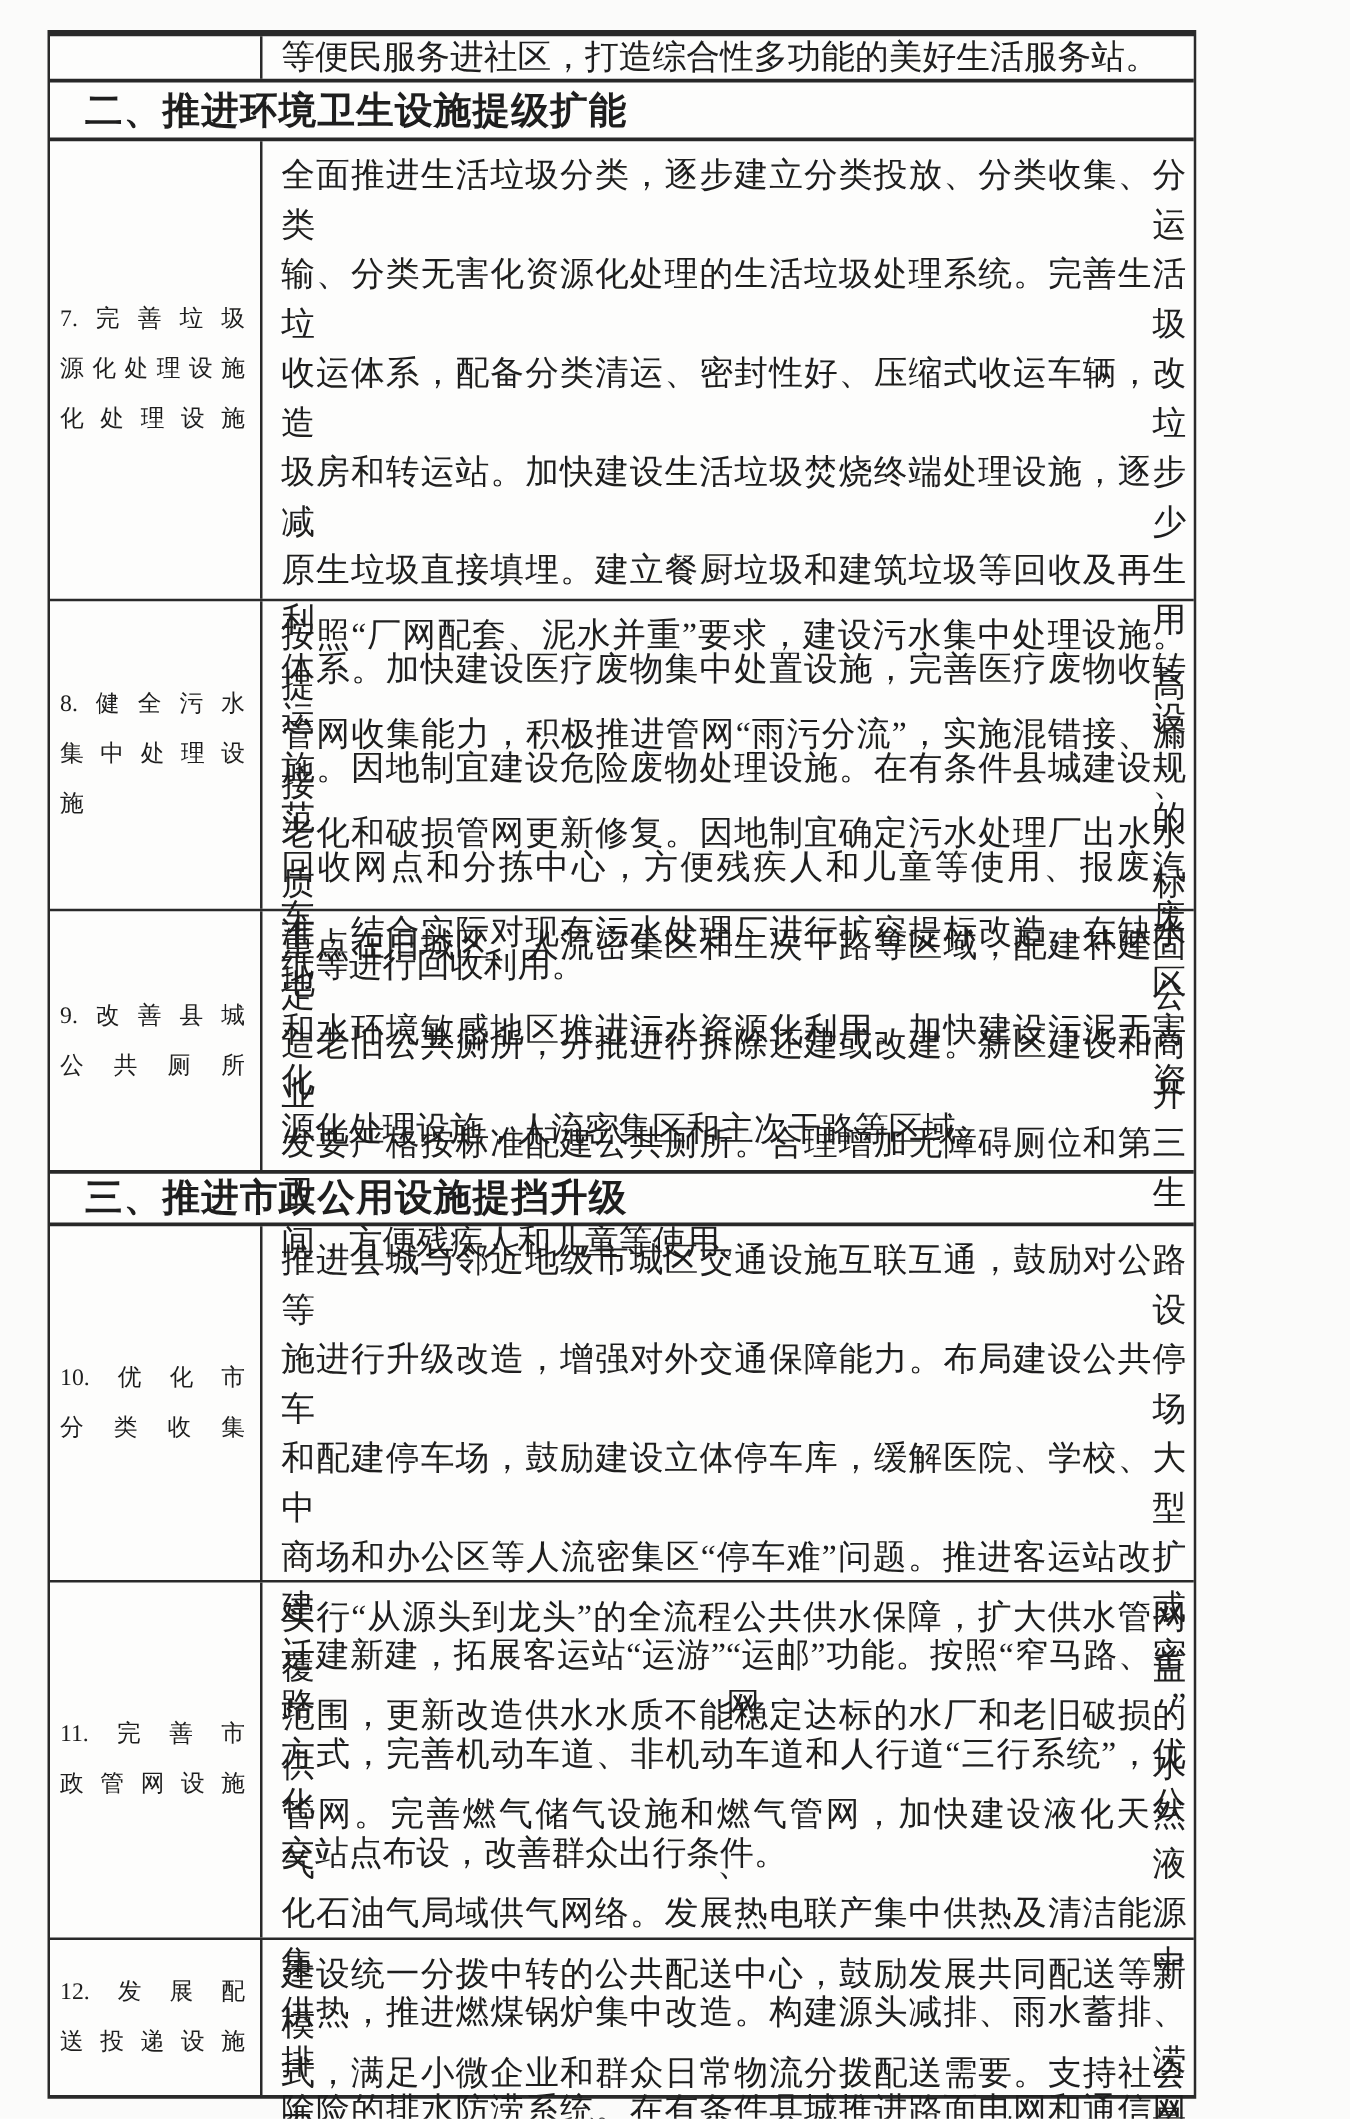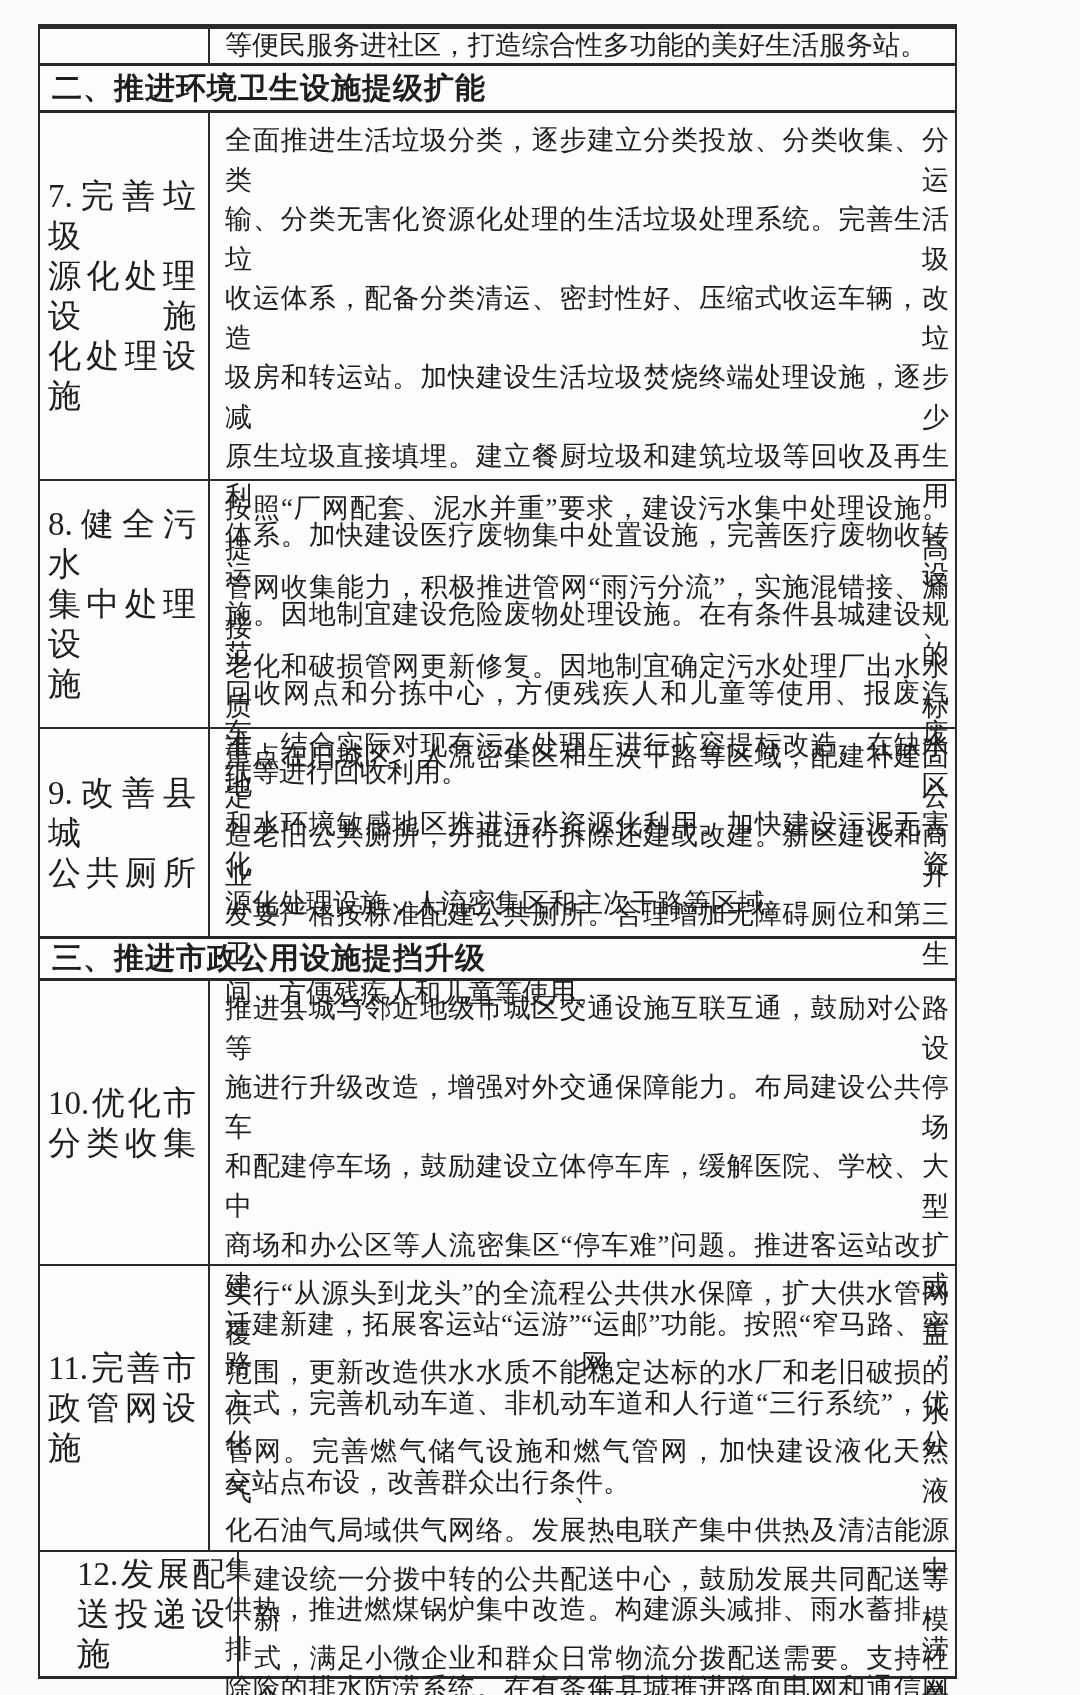--- a/index.html
+++ b/index.html
@@ -23,39 +23,39 @@
   .row.bb2{border-bottom:2px solid #2a2a2a;}
   .row.bb3{border-bottom:3px solid #282828;}
   .r-cont{height:34px;}
   .r-sec2{height:44px;}
   .r-7{height:366px;}
   .r-8{height:246px;}
   .r-9{height:207px;}
   .r-sec3{height:39px;}
   .r-10{height:283px;}
   .r-11{height:284px;}
-  .r-12{height:124px;padding-left:29px;}
+  .r-12{height:124px;}
   .label-cell{
     width:170px;flex:0 0 170px;
     border-right:2px solid #2a2a2a;
     box-sizing:border-box;
     padding:0 12px 0 8px;
     display:flex;flex-direction:column;justify-content:center;
-    font-size:33px;line-height:40px;
+    font-size:19px;line-height:40px;
   }
   .text-cell{
     flex:1;
     box-sizing:border-box;
     padding:8px 6px 0 15px;
     font-size:27px;line-height:39.5px;
   }
   .r-cont .text-cell{padding-top:1px;line-height:31px;}
   .sec-cell{
     flex:1;display:flex;align-items:center;
-    padding-left:12px;
+    padding-left:28px;
     font-family:"Liberation Sans","DejaVu Sans",sans-serif;
     font-weight:bold;font-size:30px;letter-spacing:1px;
   }
   
   .jline{text-align:justify;text-align-last:justify;}
   .jline.body-last{text-align-last:left;}
 </style>
 </head>
 <body>
 

